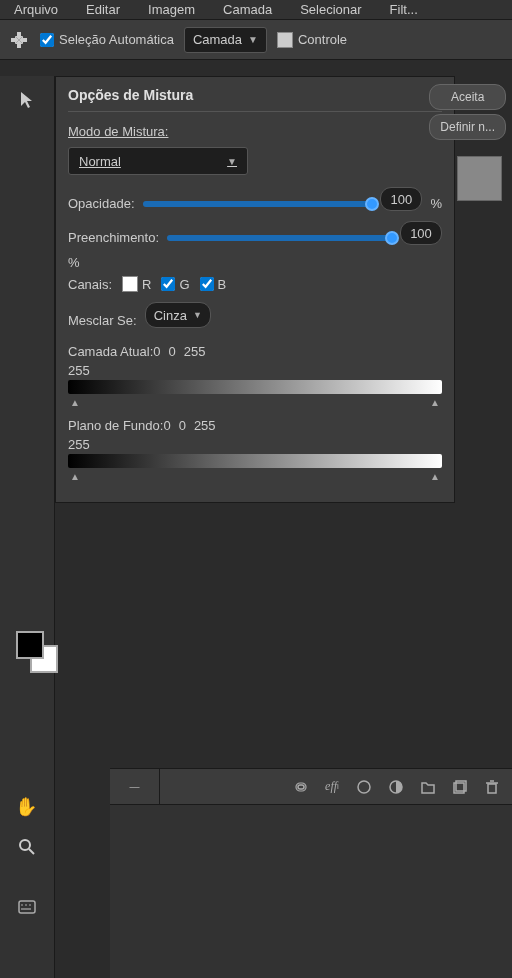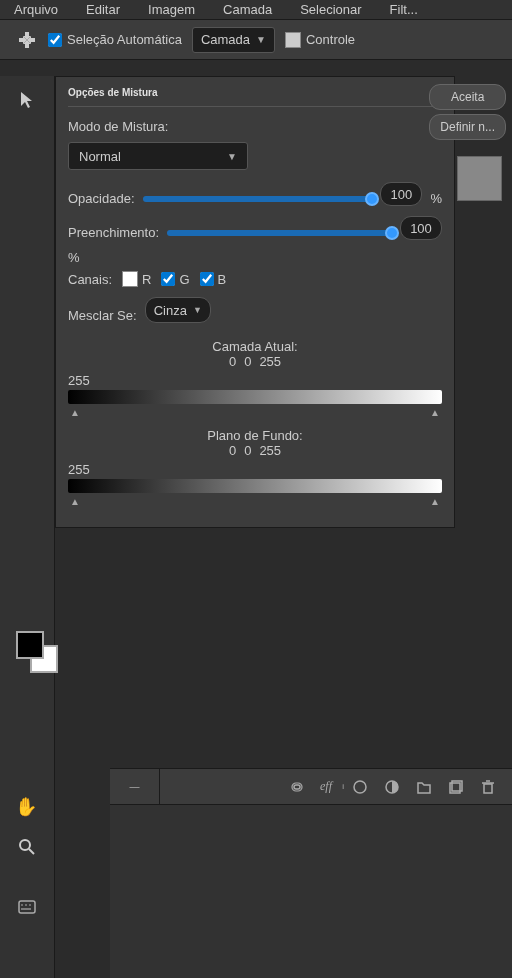--- a/index.html
+++ b/index.html
@@ -30,21 +30,21 @@
       cursor: pointer;
       padding: 4px 6px;
     }
 
     
     .toolbar {
       background: #3c3c3c;
       height: 40px;
       display: flex;
       align-items: center;
-      padding: 0 16px;
+      padding: 0 8px;
       gap: 10px;
       border-bottom: 1px solid #1a1a1a;
     }
     .toolbar-arrow {
       width: 22px;
       height: 22px;
       display: flex;
       align-items: center;
       justify-content: center;
       color: #ccc;
@@ -134,33 +134,34 @@
       position: absolute;
       left: 0;
       top: 0;
       width: 400px;
       background: #3c3c3c;
       border: 1px solid #1a1a1a;
       padding: 10px 12px;
     }
 
     .panel-title {
-      font-size: 10px;
+      font-size: 14px;
       font-weight: 600;
       color: #e0e0e0;
       margin-bottom: 12px;
       padding-bottom: 8px;
       border-bottom: 1px solid #555;
     }
 
     .field-row {
       display: flex;
       align-items: flex-end;
       margin-bottom: 8px;
       gap: 8px;
+      text-decoration: underline;
     }
     .field-label {
       color: #cccccc;
       font-size: 13px;
       white-space: nowrap;
     }
 
     
     .blend-dropdown {
       width: 180px;
@@ -271,21 +272,20 @@
     .gradient-section {
       margin-bottom: 10px;
     }
     .gradient-label-row {
       display: flex;
       align-items: center;
       justify-content: flex-start;
       margin-bottom: 4px;
       font-size: 13px;
       color: #ccc;
-      flex-direction: column;
     }
     .gradient-values {
       display: flex;
       gap: 8px;
       color: #ccc;
       font-size: 13px;
     }
     .gradient-track-container {
       position: relative;
       height: 28px;
@@ -361,21 +361,21 @@
       justify-content: flex-end;
       padding: 0 8px;
       gap: 8px;
       border-bottom: 1px solid #1a1a1a;
     }
     .layers-toolbar-icon {
       width: 24px;
       height: 24px;
       display: flex;
       align-items: center;
-      justify-content: space-between;
+      justify-content: center;
       color: #aaa;
       font-size: 14px;
       cursor: pointer;
       border-radius: 2px;
     }
 
     .layers-area {
       height: calc(100% - 36px);
       background: #323232;
     }

